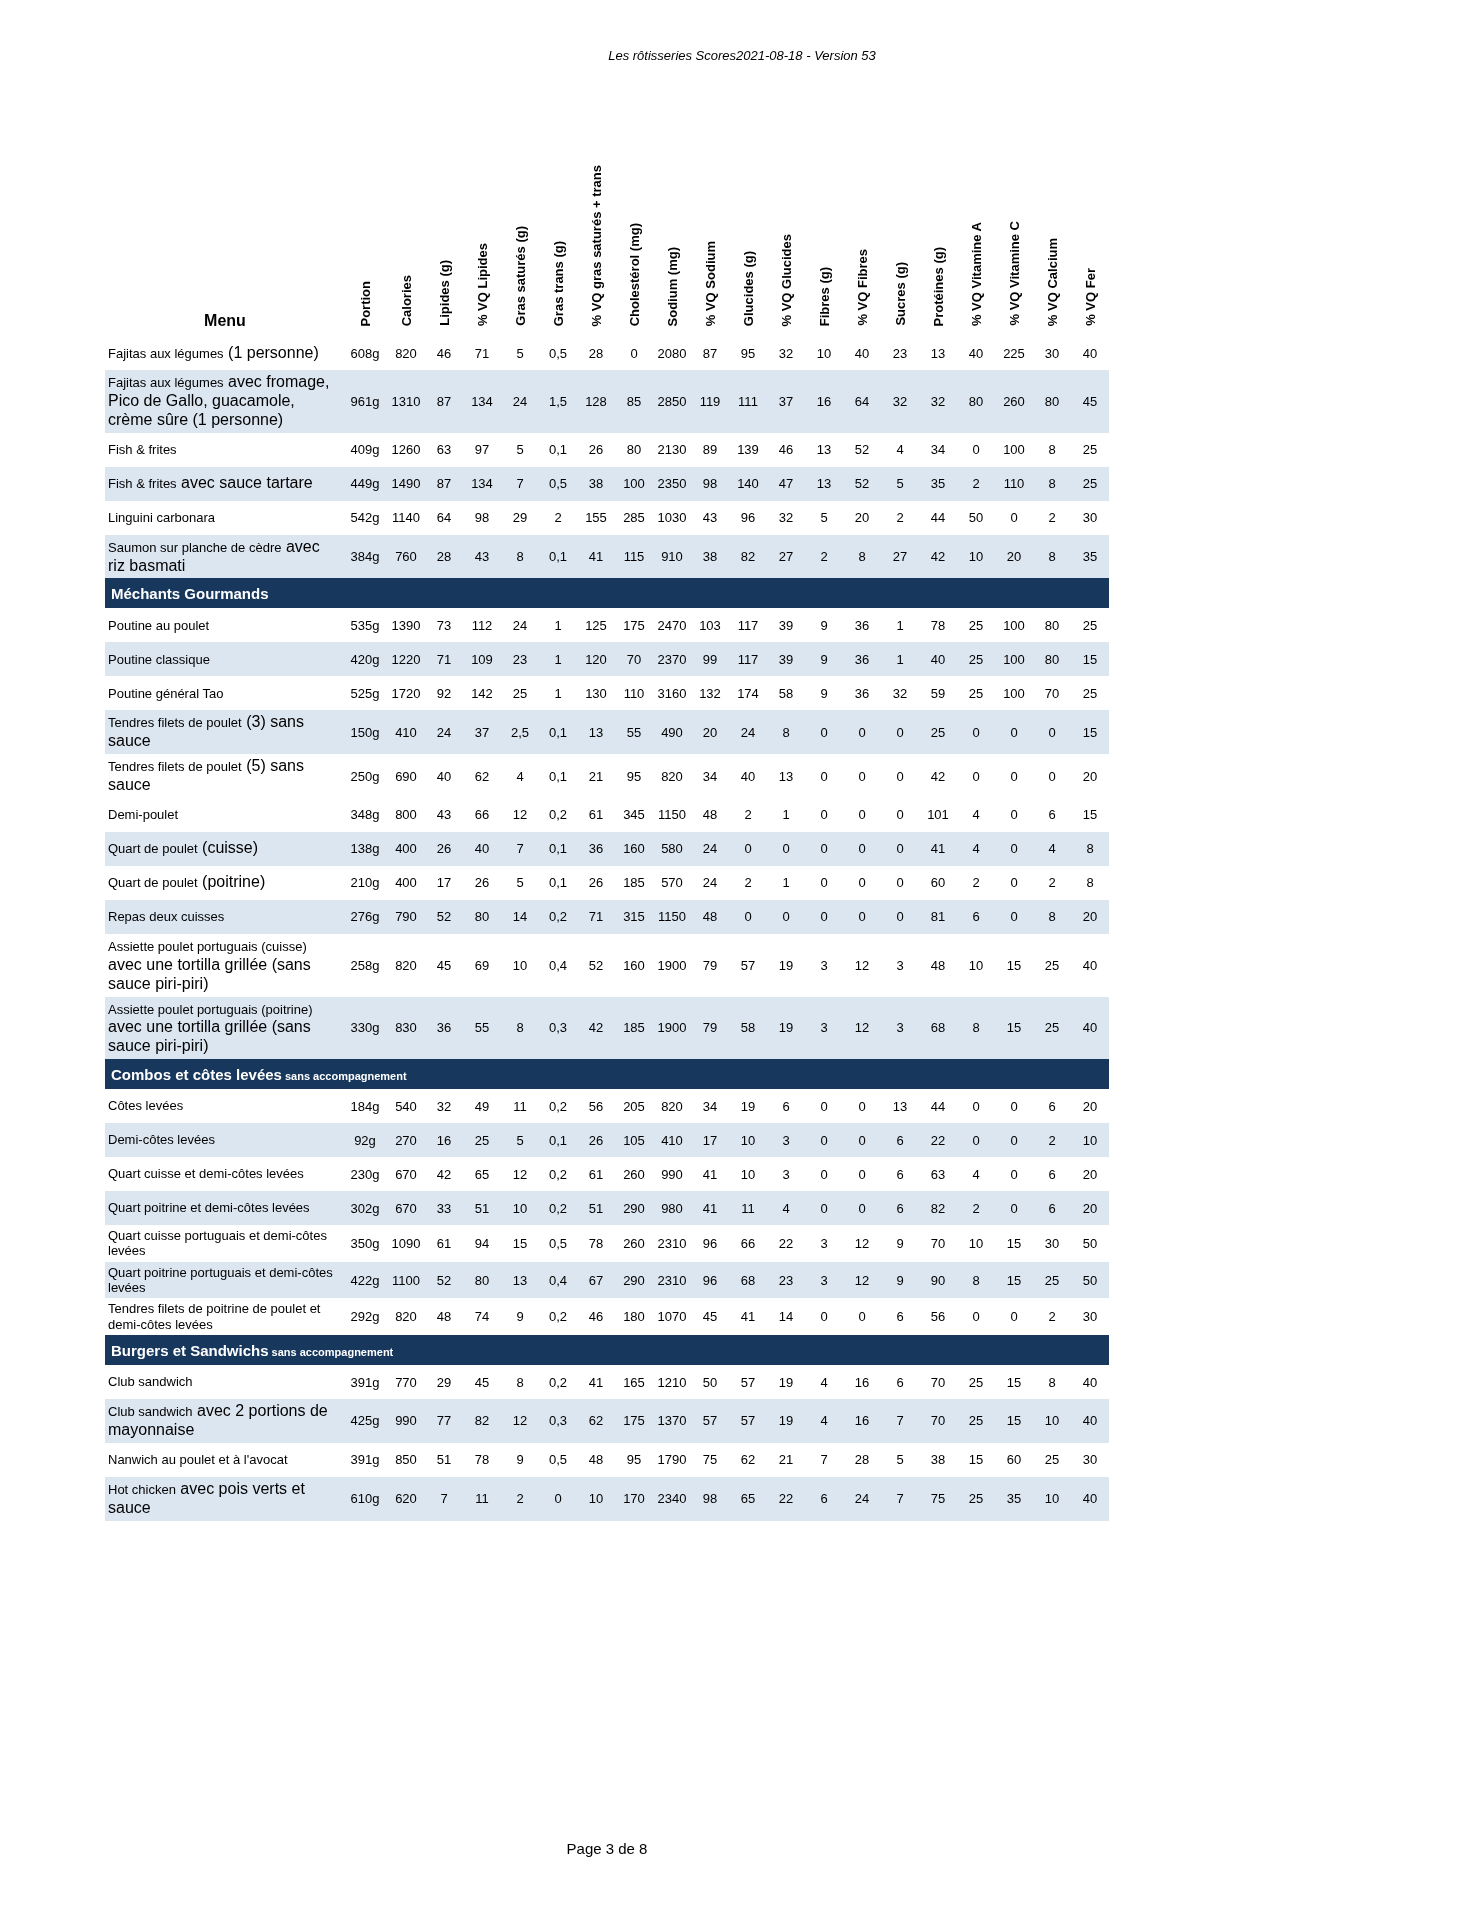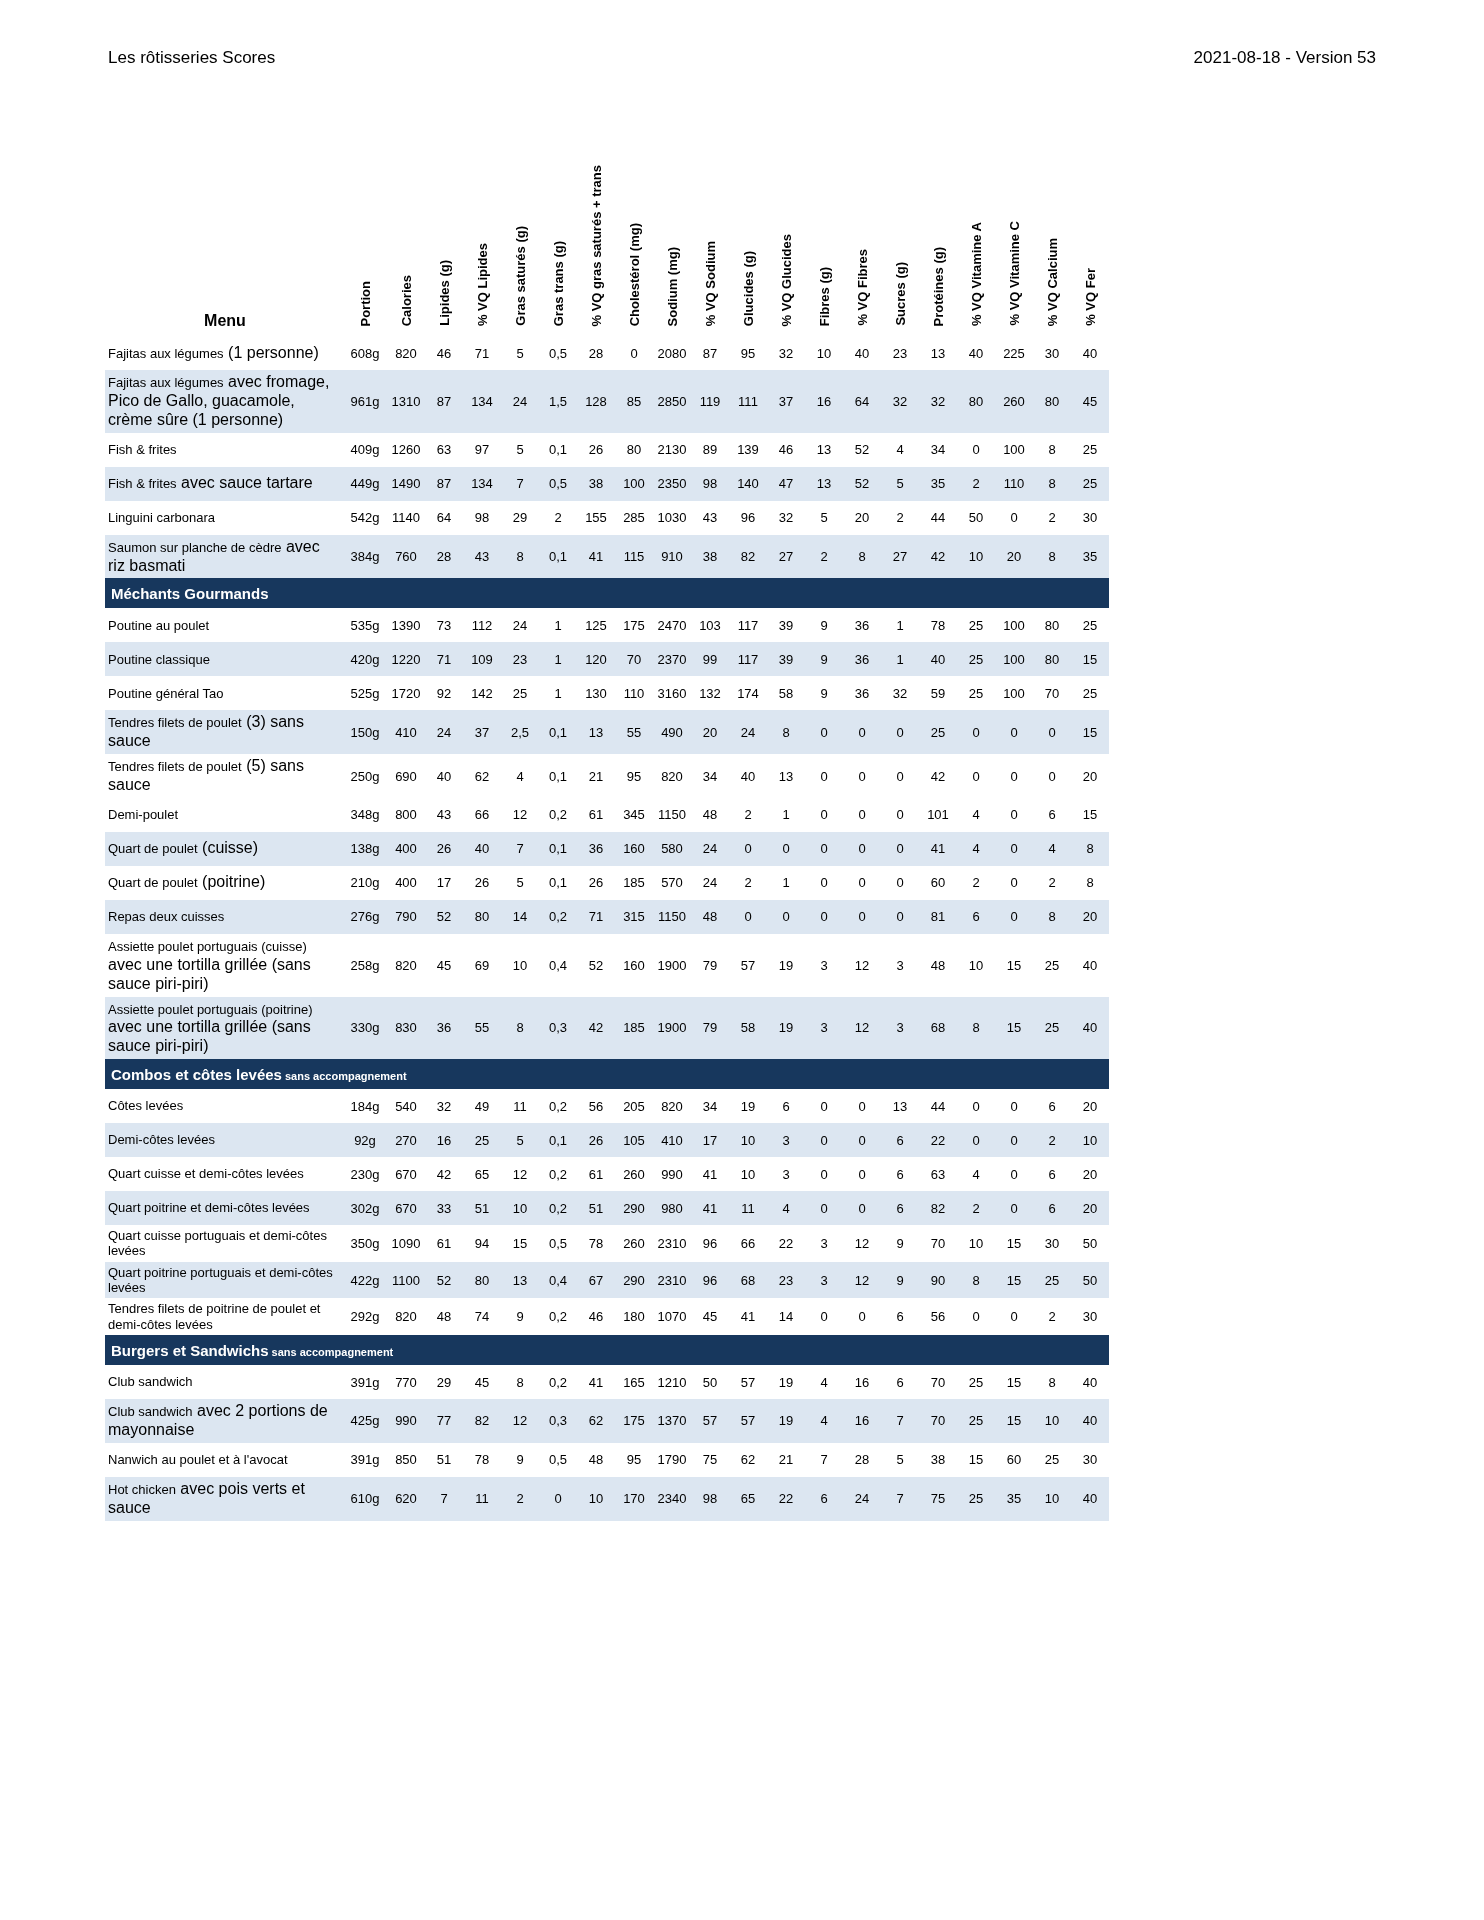--- a/index.html
+++ b/index.html
@@ -11,22 +11,23 @@
     font-family: "Liberation Sans", "DejaVu Sans", sans-serif;
     color: #000000;
     overflow: hidden;
   }
   .page-header {
     position: absolute;
     top: 48px;
     left: 108px;
     right: 108px;
     display: flex;
-    justify-content: space-between;
-    font-size: 17px;
+    justify-content: center;
+    font-size: 13px;
+    font-style: italic;
   }
   .table-wrap {
     position: absolute;
     top: 110px;
     left: 105px;
     width: 1004px;
   }
   table.nutrition {
     border-collapse: collapse;
     table-layout: fixed;
@@ -799,14 +800,17 @@
             <td>75</td>
             <td>25</td>
             <td>35</td>
             <td>10</td>
             <td>40</td>
           </tr>
         </tbody>
     </table>
   </div>
 
+  <div class="page-footer">
+    <span>Page 3 de 8</span>
+  </div>
 
 </div>
 
 </body></html>

